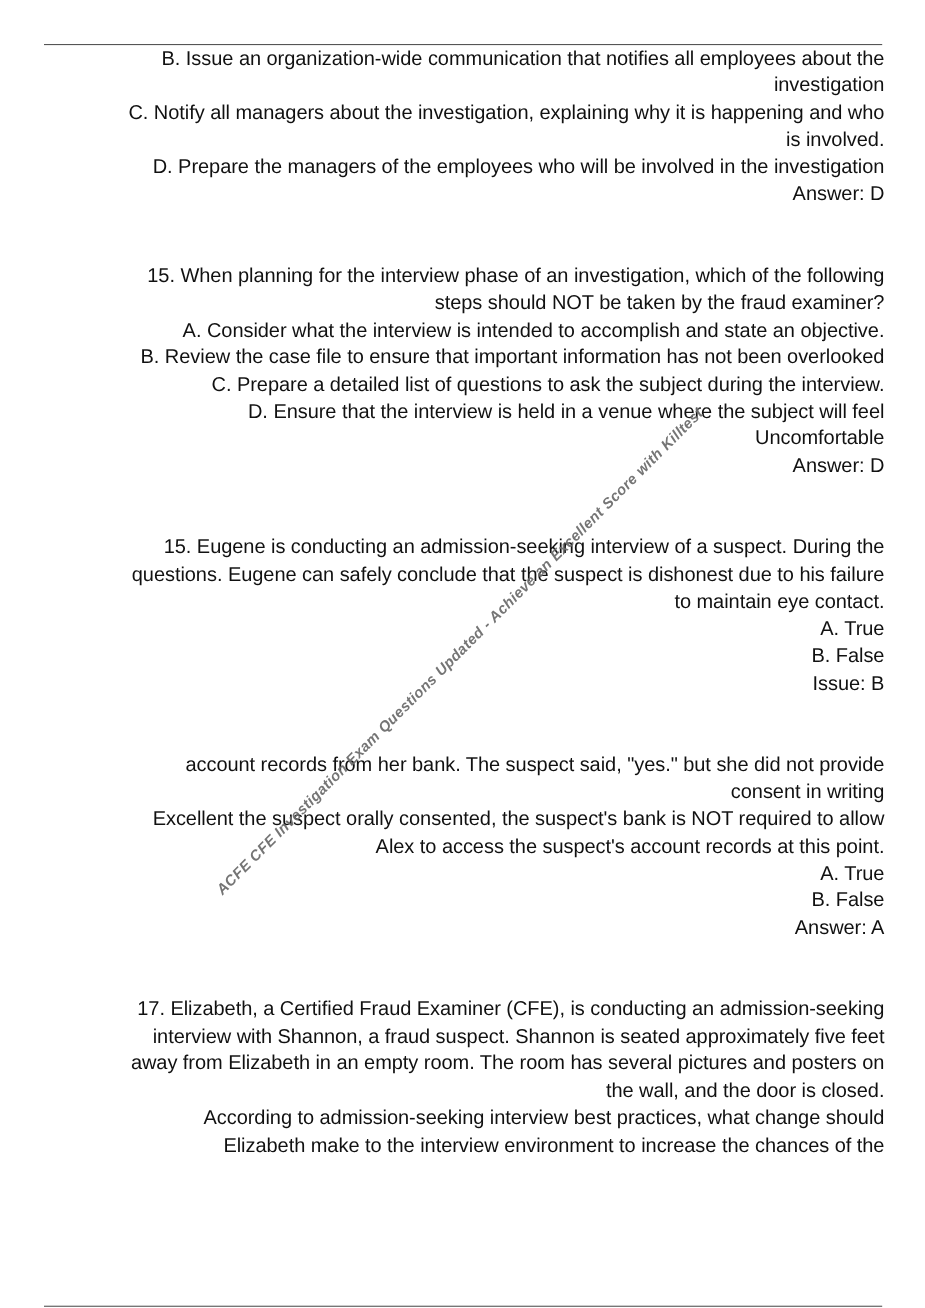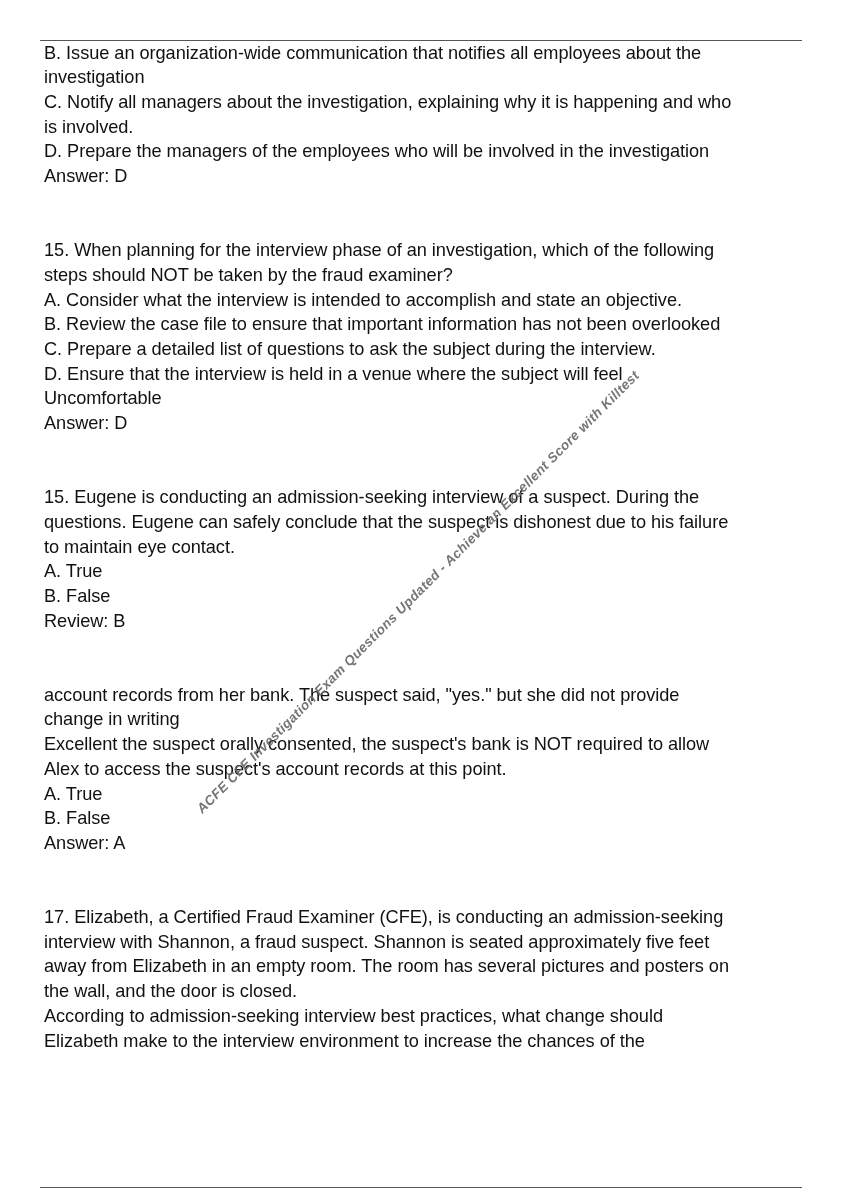--- a/index.html
+++ b/index.html
@@ -29,20 +29,21 @@
       left: 44px;
       top: 40px;
       width: 760px;
       font-size: 18.2px;
       line-height: 24.7px;
       letter-spacing: -0.05px;
     }
     .line {
       display: block;
       white-space: nowrap;
+      text-align: right;
     }
     .block { display: block; }
     .gap { display: block; height: 49.4px; }
     .watermark {
       position: absolute;
       left: 418px;
       top: 592px;
       transform: translate(-50%, -50%) rotate(-45deg);
       white-space: nowrap;
       font-family: "Liberation Sans", sans-serif;
@@ -86,28 +87,28 @@
   </div>
 
   <div class="gap"></div>
 
   <div class="block">
     <span class="line">15. Eugene is conducting an admission-seeking interview of a suspect. During the</span>
     <span class="line">questions. Eugene can safely conclude that the suspect is dishonest due to his failure</span>
     <span class="line">to maintain eye contact.</span>
     <span class="line">A. True</span>
     <span class="line">B. False</span>
-    <span class="line">Review: B</span>
+    <span class="line">Issue: B</span>
   </div>
 
   <div class="gap"></div>
 
   <div class="block">
     <span class="line">account records from her bank. The suspect said, "yes." but she did not provide</span>
-    <span class="line">change in writing</span>
+    <span class="line">consent in writing</span>
     <span class="line">Excellent the suspect orally consented, the suspect's bank is NOT required to allow</span>
     <span class="line">Alex to access the suspect's account records at this point.</span>
     <span class="line">A. True</span>
     <span class="line">B. False</span>
     <span class="line">Answer: A</span>
   </div>
 
   <div class="gap"></div>
 
   <div class="block">

